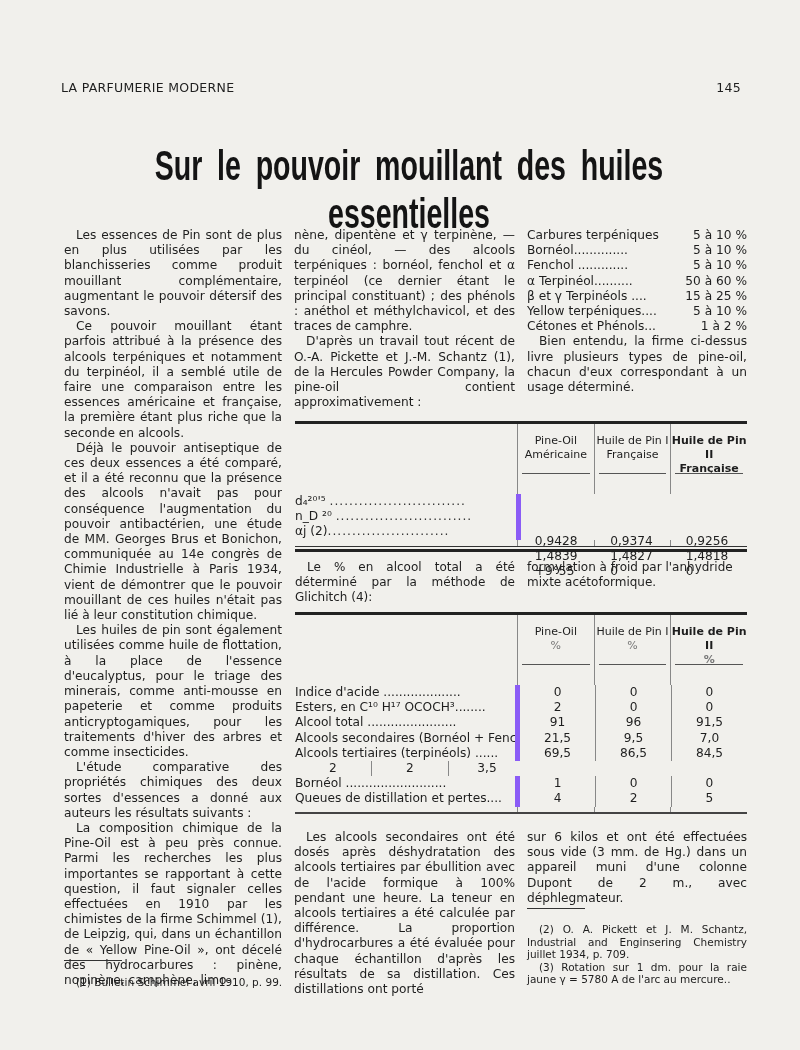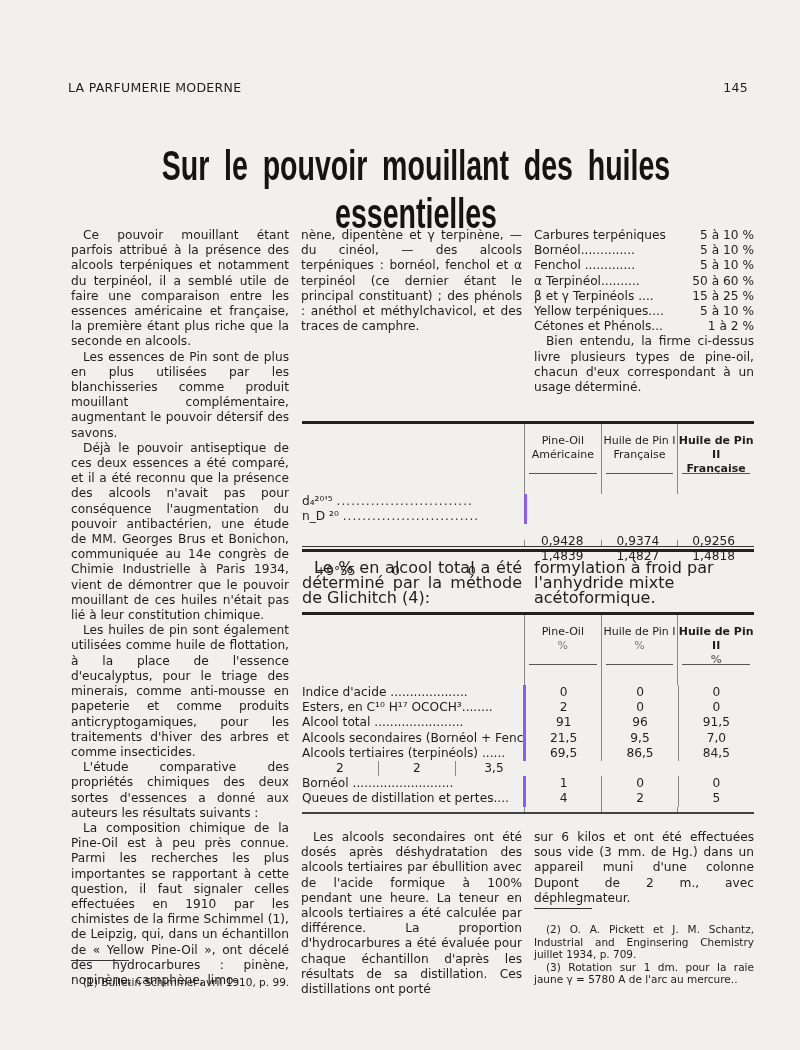--- a/index.html
+++ b/index.html
@@ -3,21 +3,21 @@
 <meta charset="utf-8">
 <style>
   html, body { margin:0; padding:0; }
   body {
     width:800px; height:1050px; overflow:hidden;
     background:#f1f0ec;
     font-family:"DejaVu Sans", sans-serif;
     color:#1e1e1e;
     position:relative;
   }
-  .page { position:absolute; left:16px; top:0; width:776px; height:1050px; }
+  .page { position:absolute; left:9px; top:0; width:776px; height:1050px; }
   .running-head {
     position:absolute; top:80px; left:52px; width:680px;
     font-size:12.5px; letter-spacing:0.3px;
   }
   .running-head .journal { position:absolute; left:0; top:0; }
   .running-head .pagenum { position:absolute; right:0; top:0;margin-left:36px; }
   .title {
     position:absolute; top:142px; left:0; width:800px; text-align:center;
     font-family:"Liberation Sans", sans-serif; font-weight:bold;
     font-size:42px; letter-spacing:0px; color:#141414;
@@ -42,35 +42,35 @@
   }
   .rule-thick { height:3px; background:#222; }
   .rule-thin { height:1px; background:#333; margin-top:3px; }
   .thead { display:flex; height:50px;justify-content:center; }
   .thead .blank { width:223px; border-right:1px solid #888; }
   .thead .h { text-align:center; font-size:11px; line-height:14px; padding-top:10px; border-right:1px solid #888; position:relative; }
   .thead .h:last-child { border-right:none;font-weight:bold; }
   .thead .h .underline { position:absolute; left:4px; right:4px; bottom:0px; height:1px; background:#555; }
   .c1 { width:76px; } .c2 { width:76px; } .c3 { width:76px; }
   .tbody .row { display:flex; height:15.2px; line-height:15.2px; }
-  .tbody .lab { width:223px; white-space:nowrap; overflow:hidden; border-right:3px solid #8b5cf6; }
+  .tbody .lab { width:223px; white-space:nowrap; overflow:hidden; border-right:5px solid #8b5cf6; }
   .tbody .v { text-align:center; border-right:1px solid #888; }
   .tbody .v:last-child { border-right:none; }
   .tbody .v.left { text-align:left; padding-left:14px; box-sizing:border-box;margin-top:40px; }
   .spacer { display:flex; height:20px; }
   .spacer .lab { width:223px; border-right:1px solid #888; }
   .spacer .v { border-right:1px solid #888; }
   .spacer .v:last-child { border-right:none; }
   .dots { color:#333; letter-spacing:1px; }
 
   .table1 { top:421px; }
   .table2 { top:612px; }
 
   .glich {
-    position:absolute; top:560px; left:286px; width:452px; font-size:16px; line-height:15.2px;
+    position:absolute; top:560px; left:286px; width:452px; font-size:12px; line-height:15.2px;
     display:flex; justify-content:space-between;
   }
   .glich .a { width:220px; text-align:justify; }
   .glich .a p { margin:0; text-indent:12px; }
   .glich .b { width:220px; }
 
   .lower2 { left:285px; top:830px; width:221px; }
   .lower3 { left:518px; top:830px; width:220px; }
 
   .fn-rule { width:58px; height:1px; background:#333; margin:0; }
@@ -87,30 +87,31 @@
 <div class="page">
 
   <div class="running-head">
     <span class="journal">LA PARFUMERIE MODERNE</span>
     <span class="pagenum">145</span>
   </div>
 
   <div class="title">Sur le pouvoir mouillant des huiles essentielles</div>
 
   <div class="col col1">
+    <p>Les essences de Pin sont de plus en plus utilisées par les blanchisseries comme produit mouillant complémentaire, augmentant le pouvoir détersif des savons.</p>
     <p>Ce pouvoir mouillant étant parfois attribué à la présence des alcools terpéniques et notamment du terpinéol, il a semblé utile de faire une comparaison entre les essences américaine et française, la première étant plus riche que la seconde en alcools.</p>
-    <p>Les essences de Pin sont de plus en plus utilisées par les blanchisseries comme produit mouillant complémentaire, augmentant le pouvoir détersif des savons.</p>
     <p>Déjà le pouvoir antiseptique de ces deux essences a été comparé, et il a été reconnu que la présence des alcools n'avait pas pour conséquence l'augmentation du pouvoir antibactérien, une étude de MM. Georges Brus et Bonichon, communiquée au 14e congrès de Chimie Industrielle à Paris 1934, vient de démontrer que le pouvoir mouillant de ces huiles n'était pas lié à leur constitution chimique.</p>
     <p>Les huiles de pin sont également utilisées comme huile de flottation, à la place de l'essence d'eucalyptus, pour le triage des minerais, comme anti-mousse en papeterie et comme produits anticryptogamiques, pour les traitements d'hiver des arbres et comme insecticides.</p>
     <p>L'étude comparative des propriétés chimiques des deux sortes d'essences a donné aux auteurs les résultats suivants :</p>
     <p>La composition chimique de la Pine-Oil est à peu près connue. Parmi les recherches les plus importantes se rapportant à cette question, il faut signaler celles effectuées en 1910 par les chimistes de la firme Schimmel (1), de Leipzig, qui, dans un échantillon de « Yellow Pine-Oil », ont décelé des hydrocarbures : pinène, nopinène, camphène, limo-</p>
   </div>
 
   <div class="col col2">
     <p style="text-indent:0">nène, dipentène et γ terpinène, — du cinéol, — des alcools terpéniques : bornéol, fenchol et α terpinéol (ce dernier étant le principal constituant) ; des phénols : anéthol et méthylchavicol, et des traces de camphre.</p>
+    <p>D'après un travail tout récent de O.-A. Pickette et J.-M. Schantz (1), de la Hercules Powder Company, la pine-oil contient approximativement :</p>
   </div>
 
   <div class="col col3">
     <div>
       <div class="comp-row">
           <span class="lbl">Carbures terpéniques</span>
           <span class="val">5 à 10 %</span>
         </div>
       <div class="comp-row">
           <span class="lbl">Bornéol..............</span>
@@ -173,20 +174,21 @@
         <div class="v c2 left">0,9374</div>
         <div class="v c3 left">0,9256</div>
       </div>
       <div class="row">
         <div class="lab"><span>n_D ²⁰</span> <span class="dots">............................</span></div>
         <div class="v c1 left">1,4839</div>
         <div class="v c2 left">1,4827</div>
         <div class="v c3 left">1,4818</div>
       </div>
       <div class="row">
+        <div class="lab"><span>αj (2)</span><span class="dots">.........................</span></div>
         <div class="v c1 left">+9°55</div>
         <div class="v c2 left">0</div>
         <div class="v c3 left">0</div>
       </div>
       <div class="spacer" style="height:6px">
           <div class="lab"></div>
           <div class="v c1"></div>
           <div class="v c2"></div>
           <div class="v c3"></div>
         </div>

